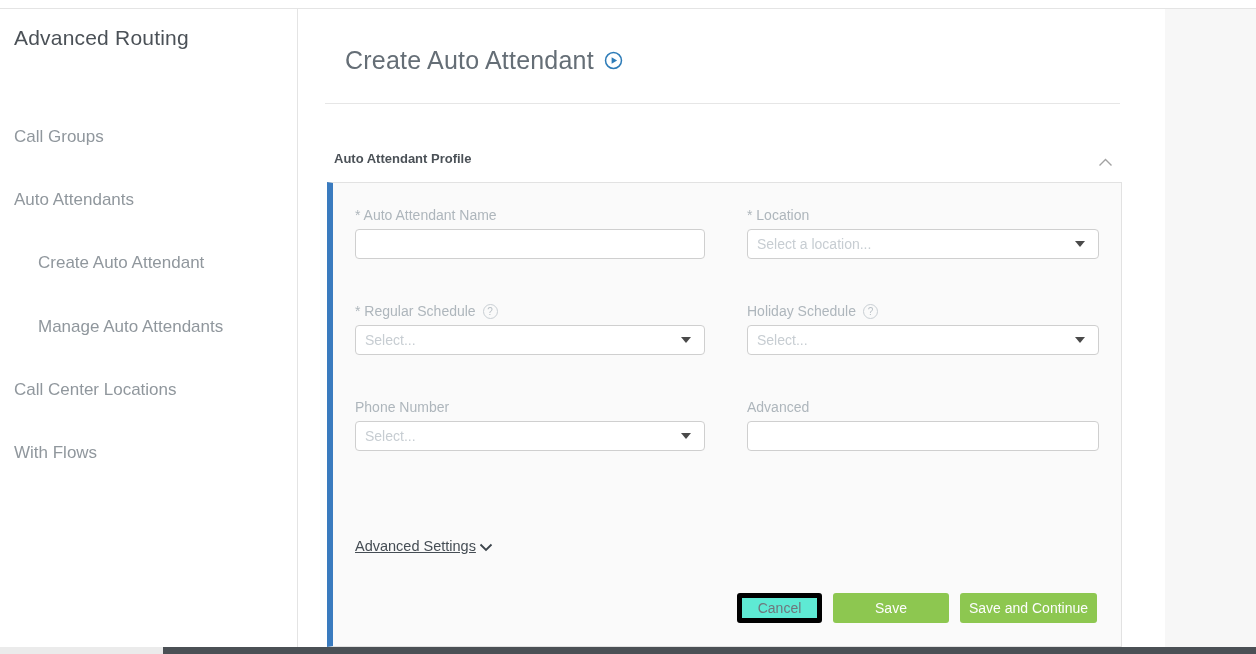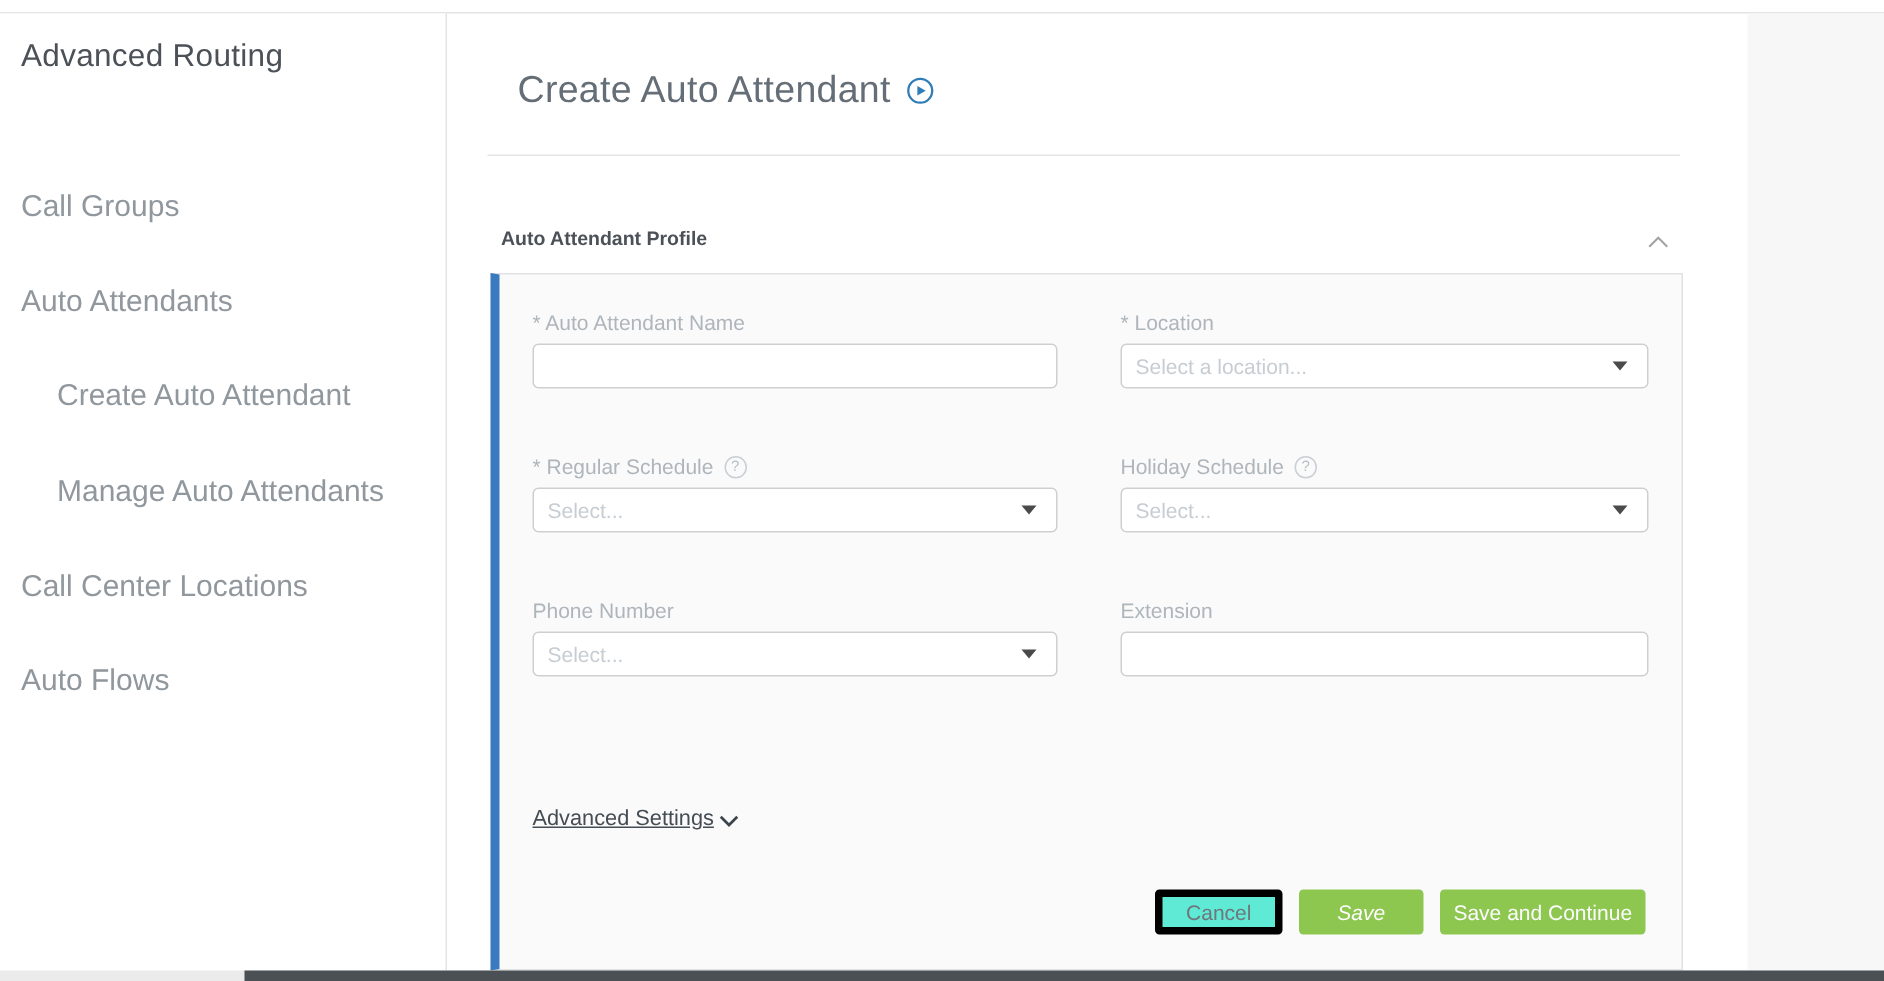--- a/index.html
+++ b/index.html
@@ -7,21 +7,21 @@
   body { font-family: "Liberation Sans", sans-serif; }
   .screen { position:relative; width:1256px; height:654px; background:#ffffff; overflow:hidden; }
 
   .topline { position:absolute; left:0; top:8px; width:1256px; height:1px; background:#e4e4e4; }
   .vdivider { position:absolute; left:297px; top:9px; width:1px; height:638px; background:#e4e4e4; }
   .right-gutter { position:absolute; left:1165px; top:9px; width:91px; height:638px; background:#f7f7f7; }
 
   
   .sidebar { position:absolute; left:0; top:9px; width:297px; height:638px; background:#fff; }
   .sidebar-title { position:absolute; left:14px; top:17px; font-size:21px; font-weight:400; color:#4b5157; letter-spacing:.2px; }
-  .side-item { position:absolute; left:14px; font-size:20px; color:#90979d; cursor:pointer; white-space:nowrap; }
+  .side-item { position:absolute; left:14px; font-size:17px; color:#90979d; cursor:pointer; white-space:nowrap; }
   .side-item.indent { left:38px; }
 
   
   .page-title-row { position:absolute; left:345px; top:46px; display:flex; align-items:center; gap:10px; }
   .page-title { font-size:25px; font-weight:400; color:#656e76; letter-spacing:.2px; }
   .title-divider { position:absolute; left:325px; top:103px; width:795px; height:1px; background:#e6e6e6; }
 
   .section-label { position:absolute; left:334px; top:151px; font-size:13px; font-weight:600; color:#4b5157; }
   .section-chevron { position:absolute; left:1098px; top:153px; cursor:pointer; }
 
@@ -41,21 +41,21 @@
 
   .note { position:absolute; left:22px; top:312px; font-size:14.5px; color:#565f67; }
   .advanced { position:absolute; left:22px; top:355px; font-size:14.5px; color:#454d54; cursor:pointer; display:flex; align-items:center; }
   .advanced .adv-text { text-decoration:underline; }
   .advanced svg { margin-left:3px; margin-top:3px; }
 
   .btn-row { position:absolute; top:410px; right:24px; display:flex; gap:11px; }
   .btn { height:30px; border-radius:3px; font-size:14px; display:flex; align-items:center; justify-content:center; cursor:pointer; font-family:"Liberation Sans",sans-serif; }
   .btn-cancel { width:85px; background:#5eead4; border:5px solid #000000; color:#6f767c; }
   .btn-green { border:none; background:#8dc750; color:#fdfdfd; }
-  .btn-save { width:83px;font-style:italic; }
+  .btn-save { width:116px; }
   .btn-savec { width:137px; }
 
   
   .chat-btn { position:absolute; left:1086px; top:611px; width:160px; height:37px; z-index:20;
               background:#0c0c0c; border:none; border-radius:7px; display:flex; align-items:center; justify-content:center;
               gap:9px; color:#f2f2f2; font-size:13.5px; cursor:pointer; font-family:"Liberation Sans",sans-serif; }
 
   
   .hscroll { position:absolute; left:0; bottom:0; width:1256px; height:7px; background:#ebebeb; }
   .hscroll .thumb { position:absolute; left:163px; top:0; right:0; height:7px; background:#4b5055; cursor:grab; }
@@ -67,21 +67,21 @@
 
   <div class="topline"></div>
 
   <aside class="sidebar">
     <div class="sidebar-title">Advanced Routing</div>
     <div class="side-item" style="top:118px;">Call Groups</div>
     <div class="side-item" style="top:181px;">Auto Attendants</div>
     <div class="side-item indent" style="top:244px;">Create Auto Attendant</div>
     <div class="side-item indent" style="top:308px;">Manage Auto Attendants</div>
     <div class="side-item" style="top:371px;">Call Center Locations</div>
-    <div class="side-item" style="top:434px;">Auto Flows</div>
+    <div class="side-item" style="top:434px;">With Flows</div>
   </aside>
 
   <div class="vdivider"></div>
   <div class="right-gutter"></div>
 
   <div class="page-title-row">
     <span class="page-title">Create Auto Attendant</span>
     <span style="display:inline-flex;cursor:pointer;">
       <svg width="19" height="19" viewBox="0 0 20 20">
         <circle cx="10" cy="10" r="8.4" fill="none" stroke="#2e7cb8" stroke-width="1.6"></circle>
@@ -137,21 +137,21 @@
 
     <div class="field" style="left:22px; top:216px; width:350px;">
       <div class="flabel">Phone Number</div>
       <div class="selectbox">
         <span class="ph">Select...</span>
         <span class="caret"></span>
       </div>
     </div>
 
     <div class="field" style="left:414px; top:216px; width:352px;">
-      <div class="flabel">Extension</div>
+      <div class="flabel">Advanced</div>
       <input class="tinput" type="text" value="" style="">
     </div>
 
 
     <div class="advanced">
       <span class="adv-text">Advanced Settings</span>
       <svg width="14" height="9" viewBox="0 0 14 9">
         <polyline points="1.5,1.5 7,7 12.5,1.5" fill="none" stroke="#3c444b" stroke-width="1.8"></polyline>
       </svg>
     </div>

